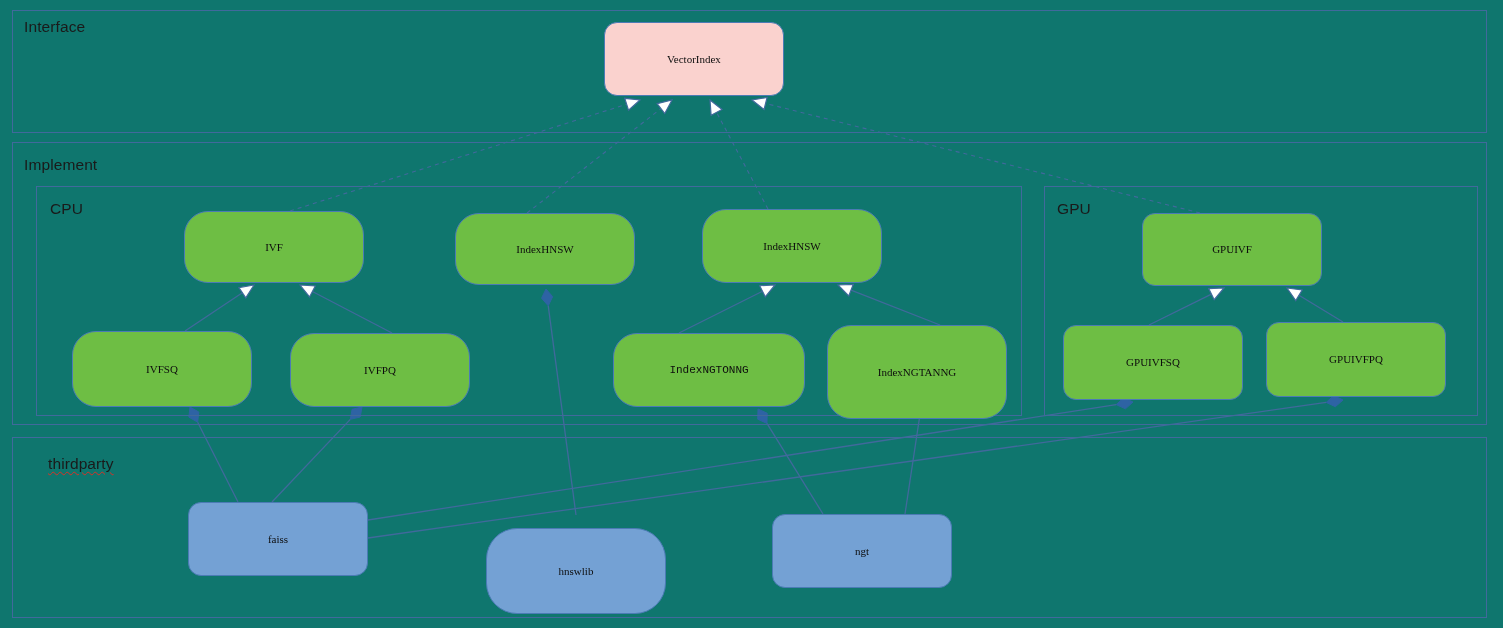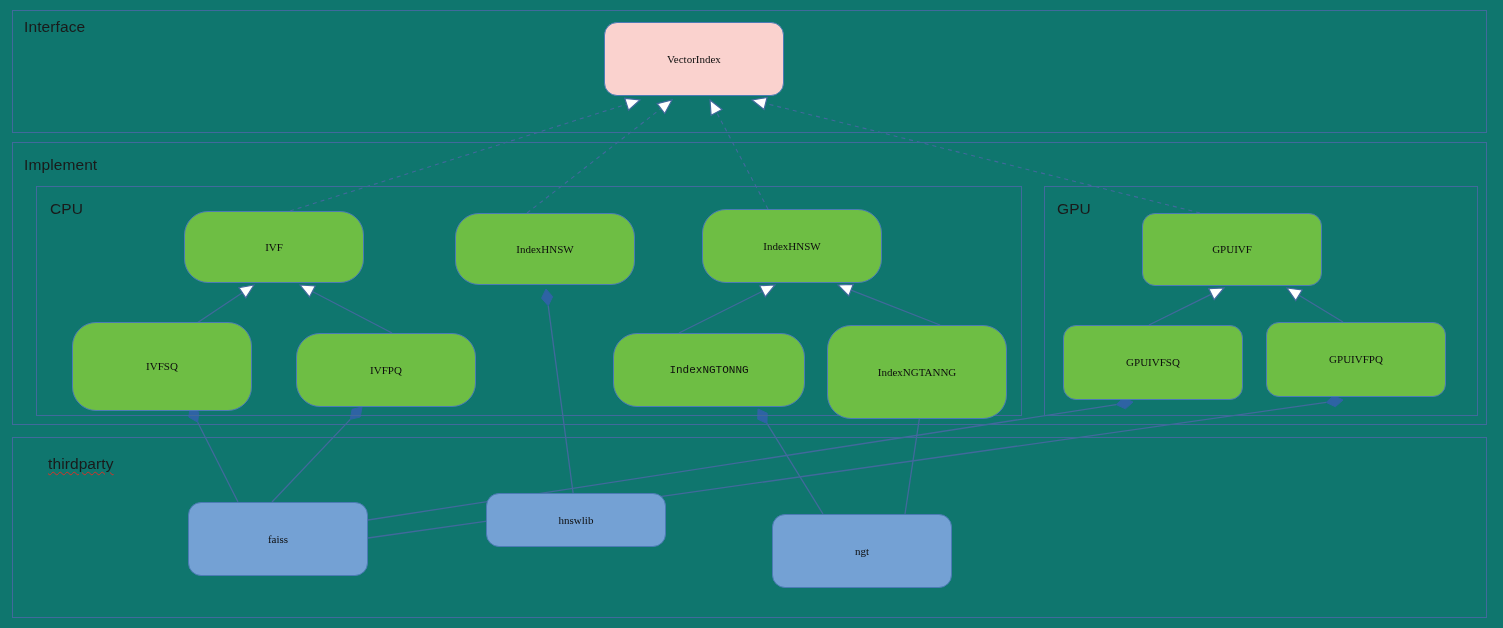--- a/index.html
+++ b/index.html
@@ -128,45 +128,45 @@
       </div>
       <div class="node cpu" style="left: 184px; top: 211px; width: 180px; height: 72px;">
         <span>IVF</span>
       </div>
       <div class="node cpu" style="left: 455px; top: 213px; width: 180px; height: 72px;">
         <span>IndexHNSW</span>
       </div>
       <div class="node cpu" style="left: 702px; top: 209px; width: 180px; height: 74px;">
         <span>IndexHNSW</span>
       </div>
-      <div class="node cpu" style="left: 72px; top: 322px; width: 180px; height: 89px;">
+      <div class="node cpu" style="left: 72px; top: 331px; width: 180px; height: 76px;">
         <span>IVFSQ</span>
       </div>
-      <div class="node cpu" style="left: 296px; top: 333px; width: 180px; height: 74px;">
+      <div class="node cpu" style="left: 290px; top: 333px; width: 180px; height: 74px;">
         <span>IVFPQ</span>
       </div>
       <div class="node cpu" style="left: 613px; top: 333px; width: 192px; height: 74px; font-family: Liberation Mono, monospace;">
         <span>IndexNGTONNG</span>
       </div>
       <div class="node cpu" style="left: 827px; top: 325px; width: 180px; height: 94px;">
         <span>IndexNGTANNG</span>
       </div>
       <div class="node gpu" style="left: 1142px; top: 213px; width: 180px; height: 73px;">
         <span>GPUIVF</span>
       </div>
       <div class="node gpu" style="left: 1063px; top: 325px; width: 180px; height: 75px;">
         <span>GPUIVFSQ</span>
       </div>
       <div class="node gpu" style="left: 1266px; top: 322px; width: 180px; height: 75px;">
         <span>GPUIVFPQ</span>
       </div>
       <div class="node third" style="left: 188px; top: 502px; width: 180px; height: 74px;">
         <span>faiss</span>
       </div>
-      <div class="node third" style="left: 486px; top: 493px; width: 180px; height: 54px;">
+      <div class="node third" style="left: 486px; top: 528px; width: 180px; height: 86px; border-radius: 31px;">
         <span>hnswlib</span>
       </div>
       <div class="node third" style="left: 772px; top: 514px; width: 180px; height: 74px;">
         <span>ngt</span>
       </div>
     </div>
 
 </div>
 
 </body></html>

